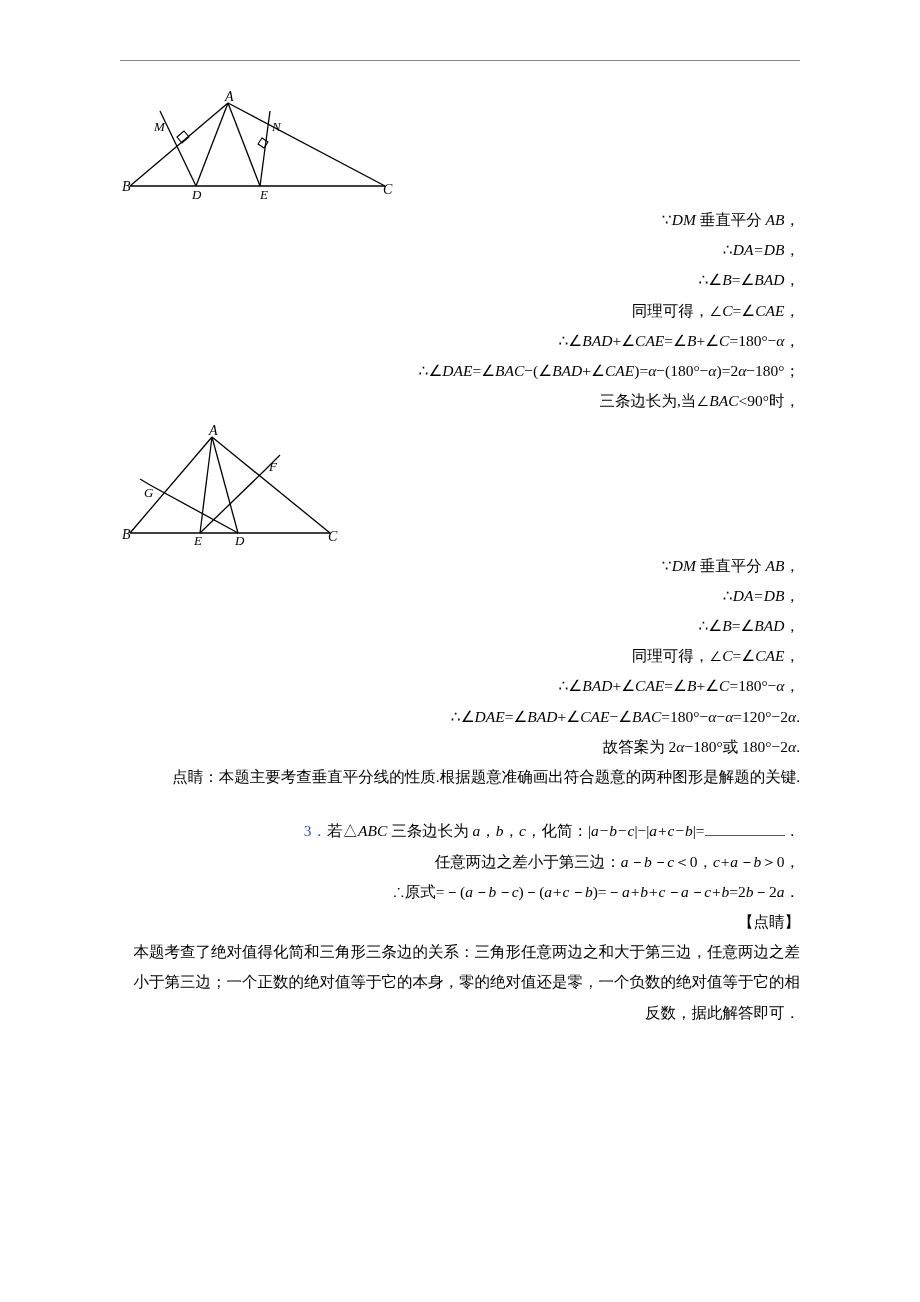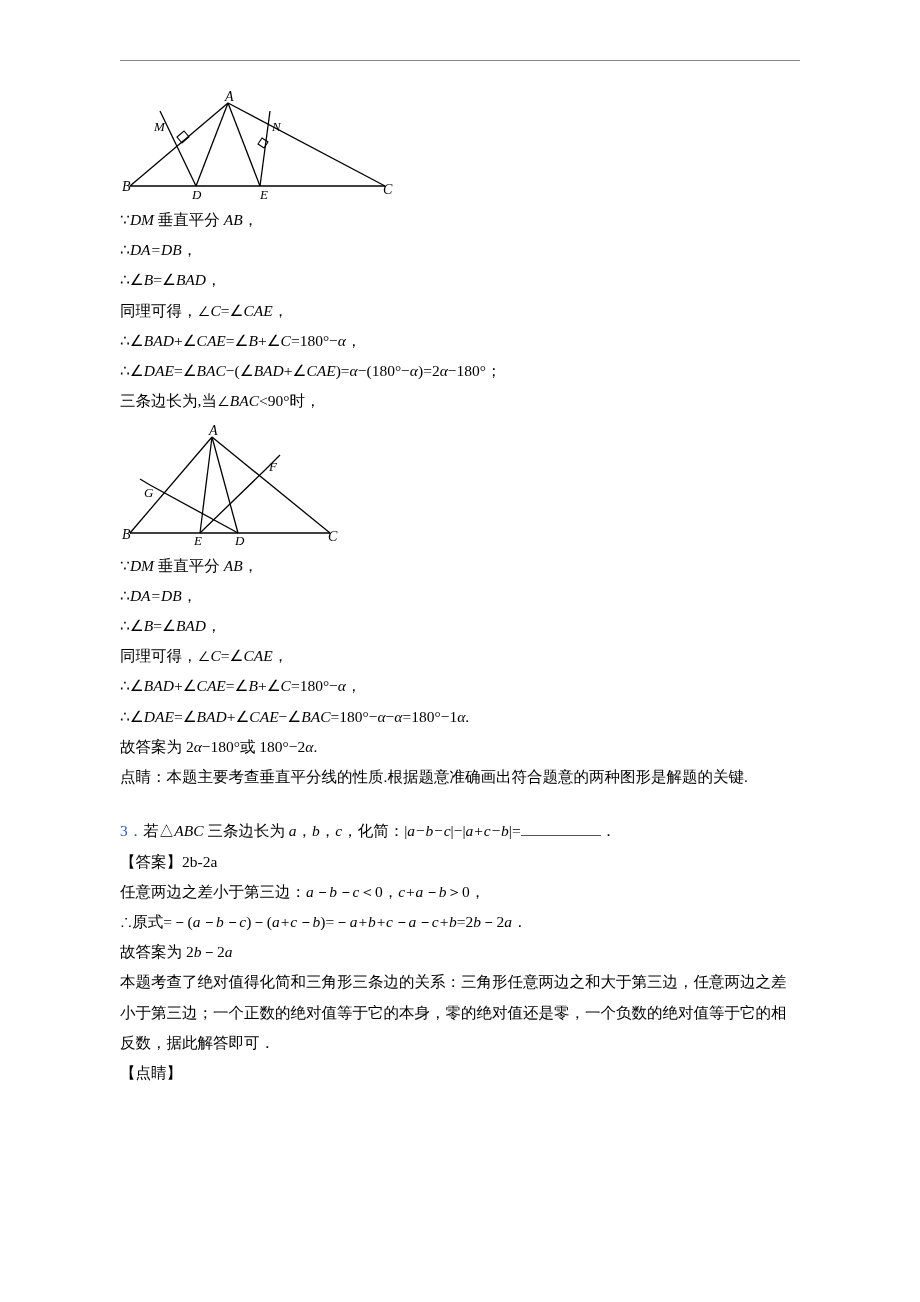--- a/index.html
+++ b/index.html
@@ -19,20 +19,21 @@
     .hr-line {
       border-top: 1px solid #888;
       margin-bottom: 30px;
     }
     .content {
       margin-top: 10px;
     }
     .line {
       margin: 0;
       padding: 0;
+      text-align: right;
     }
     .italic {
       font-style: italic;
     }
     .diagram {
       margin: 8px 0 6px 0;
     }
     .gap {
       height: 12px;
     }
@@ -114,29 +115,27 @@
       <text x="149" y="46" font-size="13" font-style="italic" fill="#000" stroke="none">F</text>
       <text x="24" y="72" font-size="13" font-style="italic" fill="#000" stroke="none">G</text>
     </svg>
   </div>
 
   <p class="line"><span>∵</span><span class="italic">DM</span><span> 垂直平分 </span><span class="italic">AB</span><span>，</span></p>
   <p class="line"><span>∴</span><span class="italic">DA=DB</span><span>，</span></p>
   <p class="line"><span>∴∠</span><span class="italic">B</span><span>=∠</span><span class="italic">BAD</span><span>，</span></p>
   <p class="line"><span>同理可得，∠</span><span class="italic">C</span><span>=∠</span><span class="italic">CAE</span><span>，</span></p>
   <p class="line"><span>∴∠</span><span class="italic">BAD</span><span>+∠</span><span class="italic">CAE</span><span>=∠</span><span class="italic">B</span><span>+∠</span><span class="italic">C</span><span>=180°−</span><span class="italic">α</span><span>，</span></p>
-  <p class="line"><span>∴∠</span><span class="italic">DAE</span><span>=∠</span><span class="italic">BAD</span><span>+∠</span><span class="italic">CAE</span><span>−∠</span><span class="italic">BAC</span><span>=180°−</span><span class="italic">α</span><span>−</span><span class="italic">α</span><span>=180°−1</span><span class="italic">α</span><span>.</span></p>
+  <p class="line"><span>∴∠</span><span class="italic">DAE</span><span>=∠</span><span class="italic">BAD</span><span>+∠</span><span class="italic">CAE</span><span>−∠</span><span class="italic">BAC</span><span>=180°−</span><span class="italic">α</span><span>−</span><span class="italic">α</span><span>=120°−2</span><span class="italic">α</span><span>.</span></p>
   <p class="line"><span>故答案为 2</span><span class="italic">α</span><span>−180°或 180°−2</span><span class="italic">α</span><span>.</span></p>
   <p class="line"><span>点睛：本题主要考查垂直平分线的性质.根据题意准确画出符合题意的两种图形是解题的关键.</span></p>
 
   <div class="gap"></div>
   <div class="gap"></div>
 
   <p class="line"><span class="q-num">3．</span><span>若△</span><span class="italic">ABC</span><span> 三条边长为 </span><span class="italic">a</span><span>，</span><span class="italic">b</span><span>，</span><span class="italic">c</span><span>，化简：|</span><span class="italic">a−b−c</span><span>|−|</span><span class="italic">a+c−b</span><span>|=</span><span class="blank"></span><span>．</span></p>
 
-  <p class="line"><span>【答案】</span><span>2b-2a</span></p>
   <p class="line"><span>任意两边之差小于第三边：</span><span class="italic">a－b－c</span><span>＜0，</span><span class="italic">c+a－b</span><span>＞0，</span></p>
   <p class="line"><span>∴原式=－(</span><span class="italic">a－b－c</span><span>)－(</span><span class="italic">a+c－b</span><span>)=－</span><span class="italic">a+b+c－a－c+b</span><span>=2</span><span class="italic">b</span><span>－2</span><span class="italic">a</span><span>．</span></p>
-  <p class="line"><span>故答案为 2</span><span class="italic">b</span><span>－2</span><span class="italic">a</span></p>
+  <p class="line">【点睛】</p>
   <p class="line">本题考查了绝对值得化简和三角形三条边的关系：三角形任意两边之和大于第三边，任意两边之差小于第三边；一个正数的绝对值等于它的本身，零的绝对值还是零，一个负数的绝对值等于它的相反数，据此解答即可．</p>
-  <p class="line">【点睛】</p>
 
 </div>
 
 </body></html>

